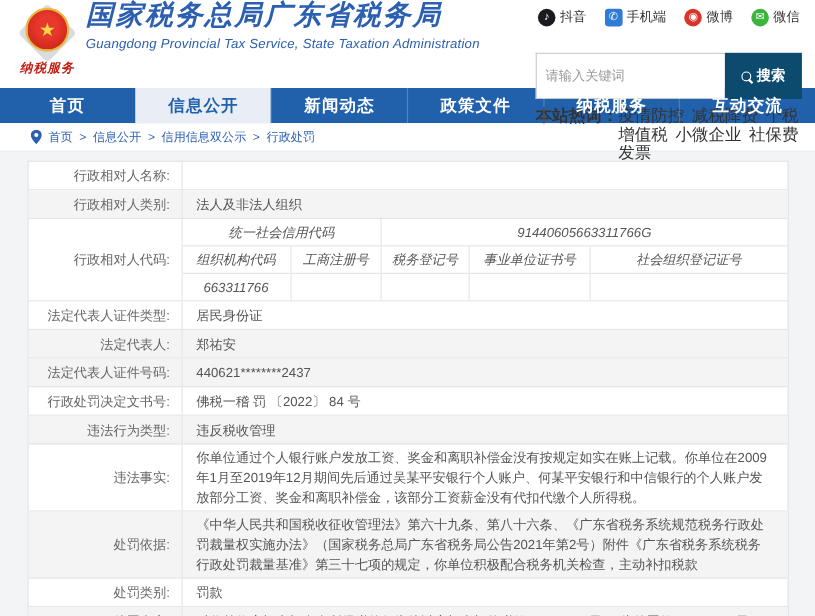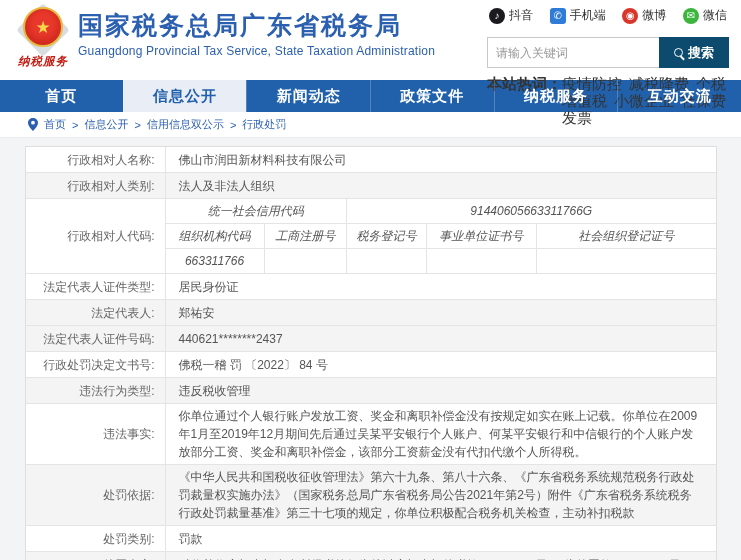--- a/index.html
+++ b/index.html
@@ -16,32 +16,32 @@
   .emblem-wrap { width:58px; text-align:center; }
   .emblem-stack { position:relative; width:54px; height:48px; margin:0 auto; }
   .emblem-back { position:absolute; left:8px; top:6px; width:38px; height:38px;
     background:#d9dce1; transform:rotate(45deg); border-radius:4px; }
   .emblem-disc { position:absolute; left:7px; top:2px; width:40px; height:40px; border-radius:50%;
     background:radial-gradient(circle at 50% 42%, #e8372b 35%, #bf1f13 100%);
     border:2px solid #e8b93f; display:flex; align-items:center; justify-content:center;
     color:#f7d64a; font-size:17px; line-height:1; }
   .calligraphy { color:#c32017; font-family:"DejaVu Serif",serif; font-style:italic;
     font-weight:bold; font-size:11.5px; letter-spacing:1px; margin-top:1px; white-space:nowrap; }
-  .titles { padding-top:11px; margin-left:6px; }
+  .titles { margin-left:6px;font-style:italic; }
   .site-title { margin:0; color:#2b5fb0; font-size:25px; font-weight:bold; letter-spacing:2px; line-height:1.15; }
   .site-subtitle { color:#2b5fb0; font-size:12px; margin-top:4px; letter-spacing:0.2px; }
 
   .header-right { margin-left:auto; width:242px; padding-top:7px; }
   .quick-links { display:flex; justify-content:space-between; align-items:center; padding:0 2px; }
   .qlink { display:flex; align-items:center; gap:4px; font-size:12px; color:#333; cursor:pointer; }
   .qicon { width:16px; height:16px; border-radius:50%; color:#fff; font-size:10px;
     display:flex; align-items:center; justify-content:center; line-height:1; }
   .qicon.square { border-radius:3px; }
 
-  .search-row { display:flex; margin-top:13px; height:31px; }
+  .search-row { display:flex; margin-top:24px; height:42px; }
   .search-input { flex:1; border:1px solid #c9c9c9; border-right:none; padding:0 8px;
     font-size:12px; color:#333; outline:none; font-family:inherit; }
   .search-input::placeholder { color:#999; }
   .search-btn { width:72px; background:#0c4a6e; color:#fff; border:none; font-size:13px;
     font-weight:bold; display:flex; align-items:center; justify-content:center; gap:5px;
     cursor:pointer; font-family:inherit; }
   .mag { width:9px; height:9px; border:1.5px solid #fff; border-radius:50%; position:relative; display:inline-block; }
   .mag::after { content:""; position:absolute; width:5px; height:1.5px; background:#fff;
     bottom:-2px; right:-3px; transform:rotate(45deg); }
 
@@ -163,21 +163,20 @@
   <span class="crumb">信用信息双公示</span>
   <span class="crumb-sep">&gt;</span>
   <span class="crumb">行政处罚</span>
 </div>
 
 <div class="content">
   <div class="panel">
 
     <div class="trow">
       <div class="tlabel">行政相对人名称:</div>
-      <div class="tvalue">佛山市润田新材料科技有限公司</div>
     </div>
 
     <div class="trow shaded">
       <div class="tlabel">行政相对人类别:</div>
       <div class="tvalue">法人及非法人组织</div>
     </div>
 
     <div class="trow">
       <div class="tlabel">行政相对人代码:</div>
       <div class="code-grid">

